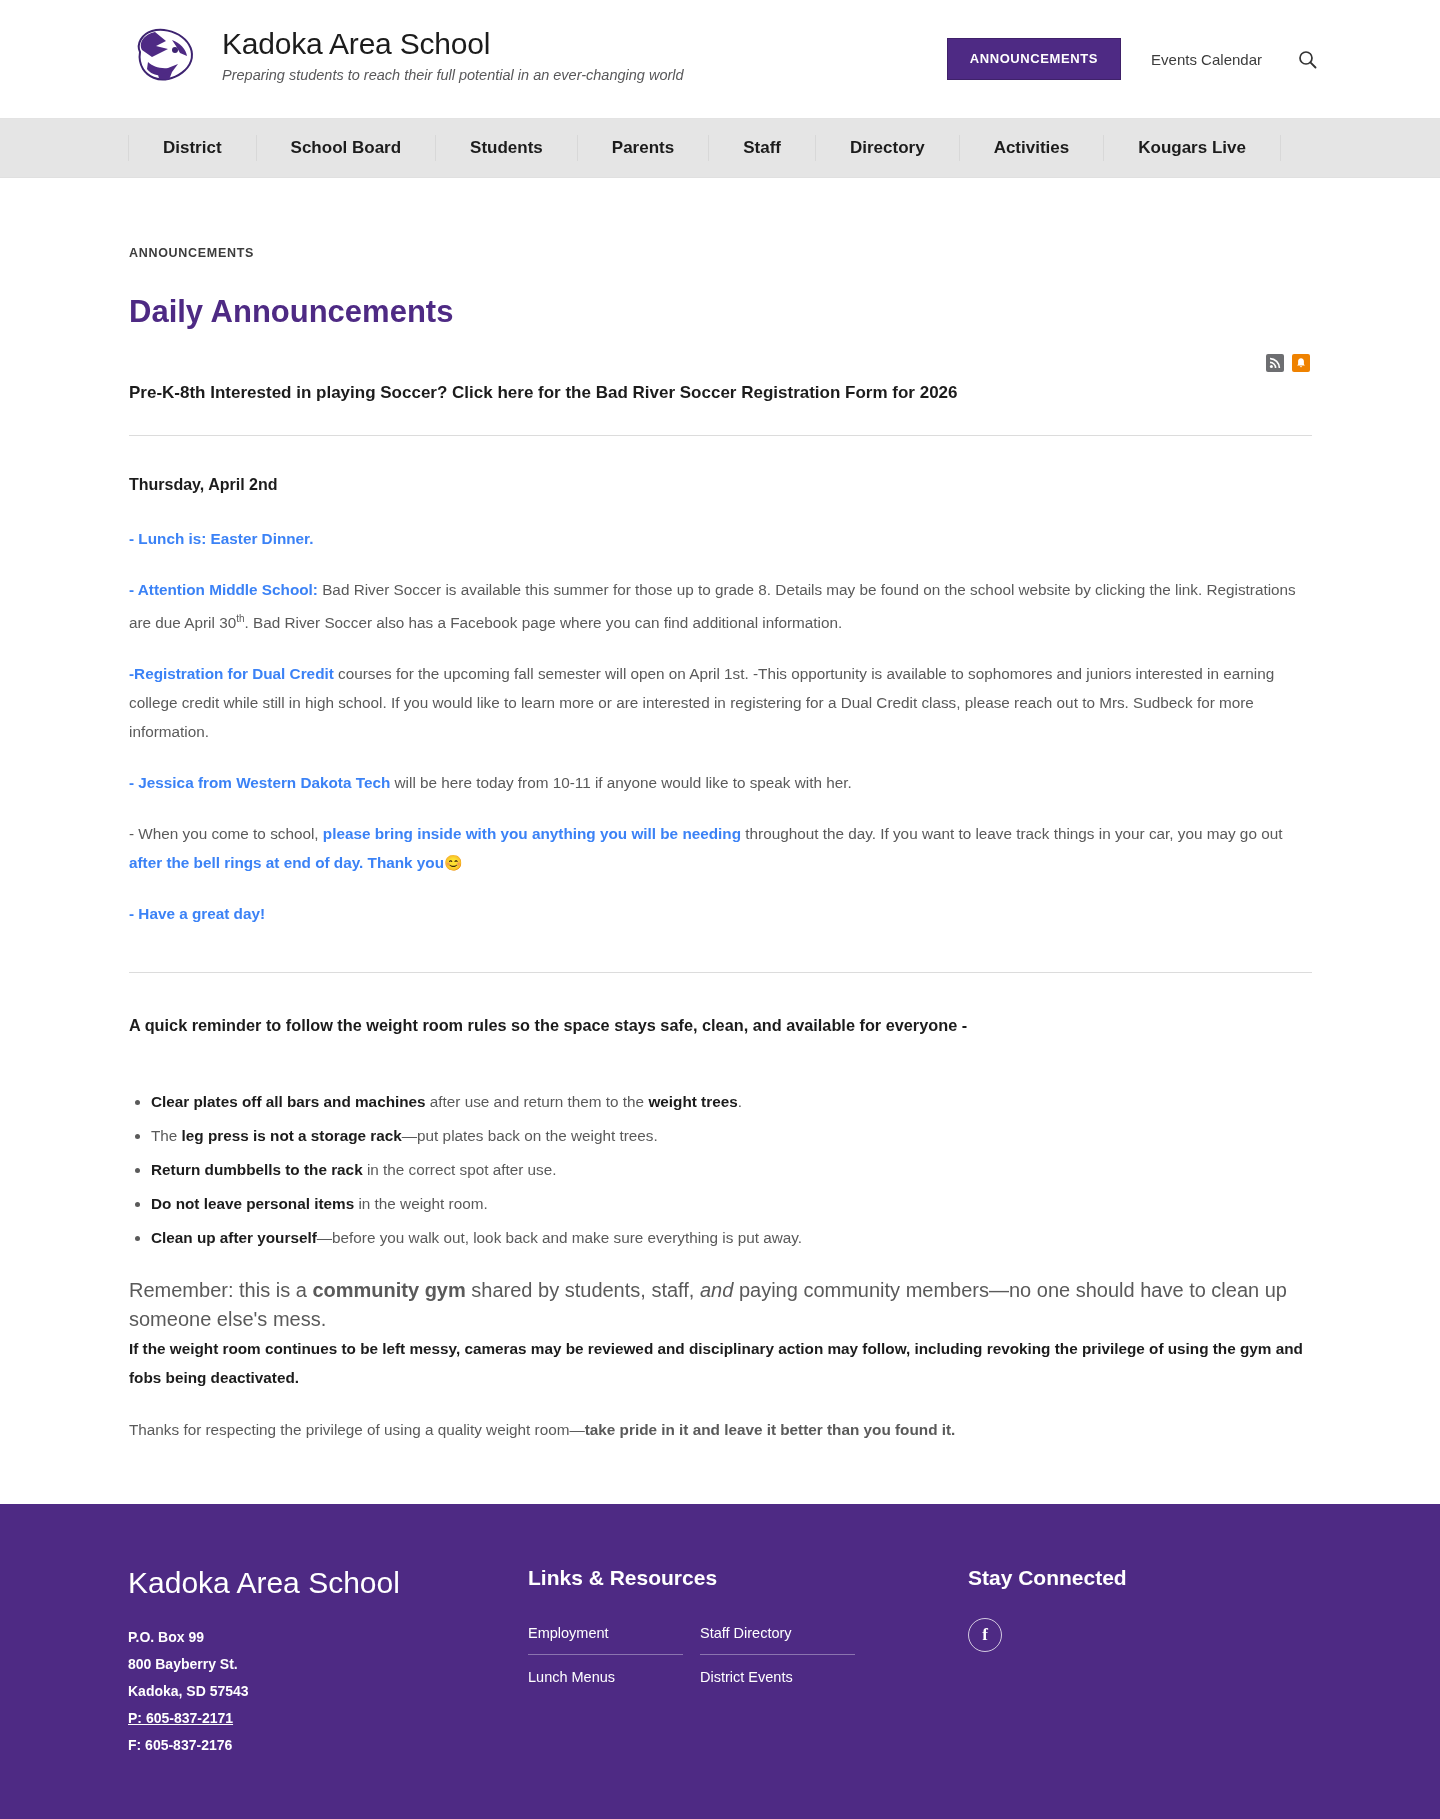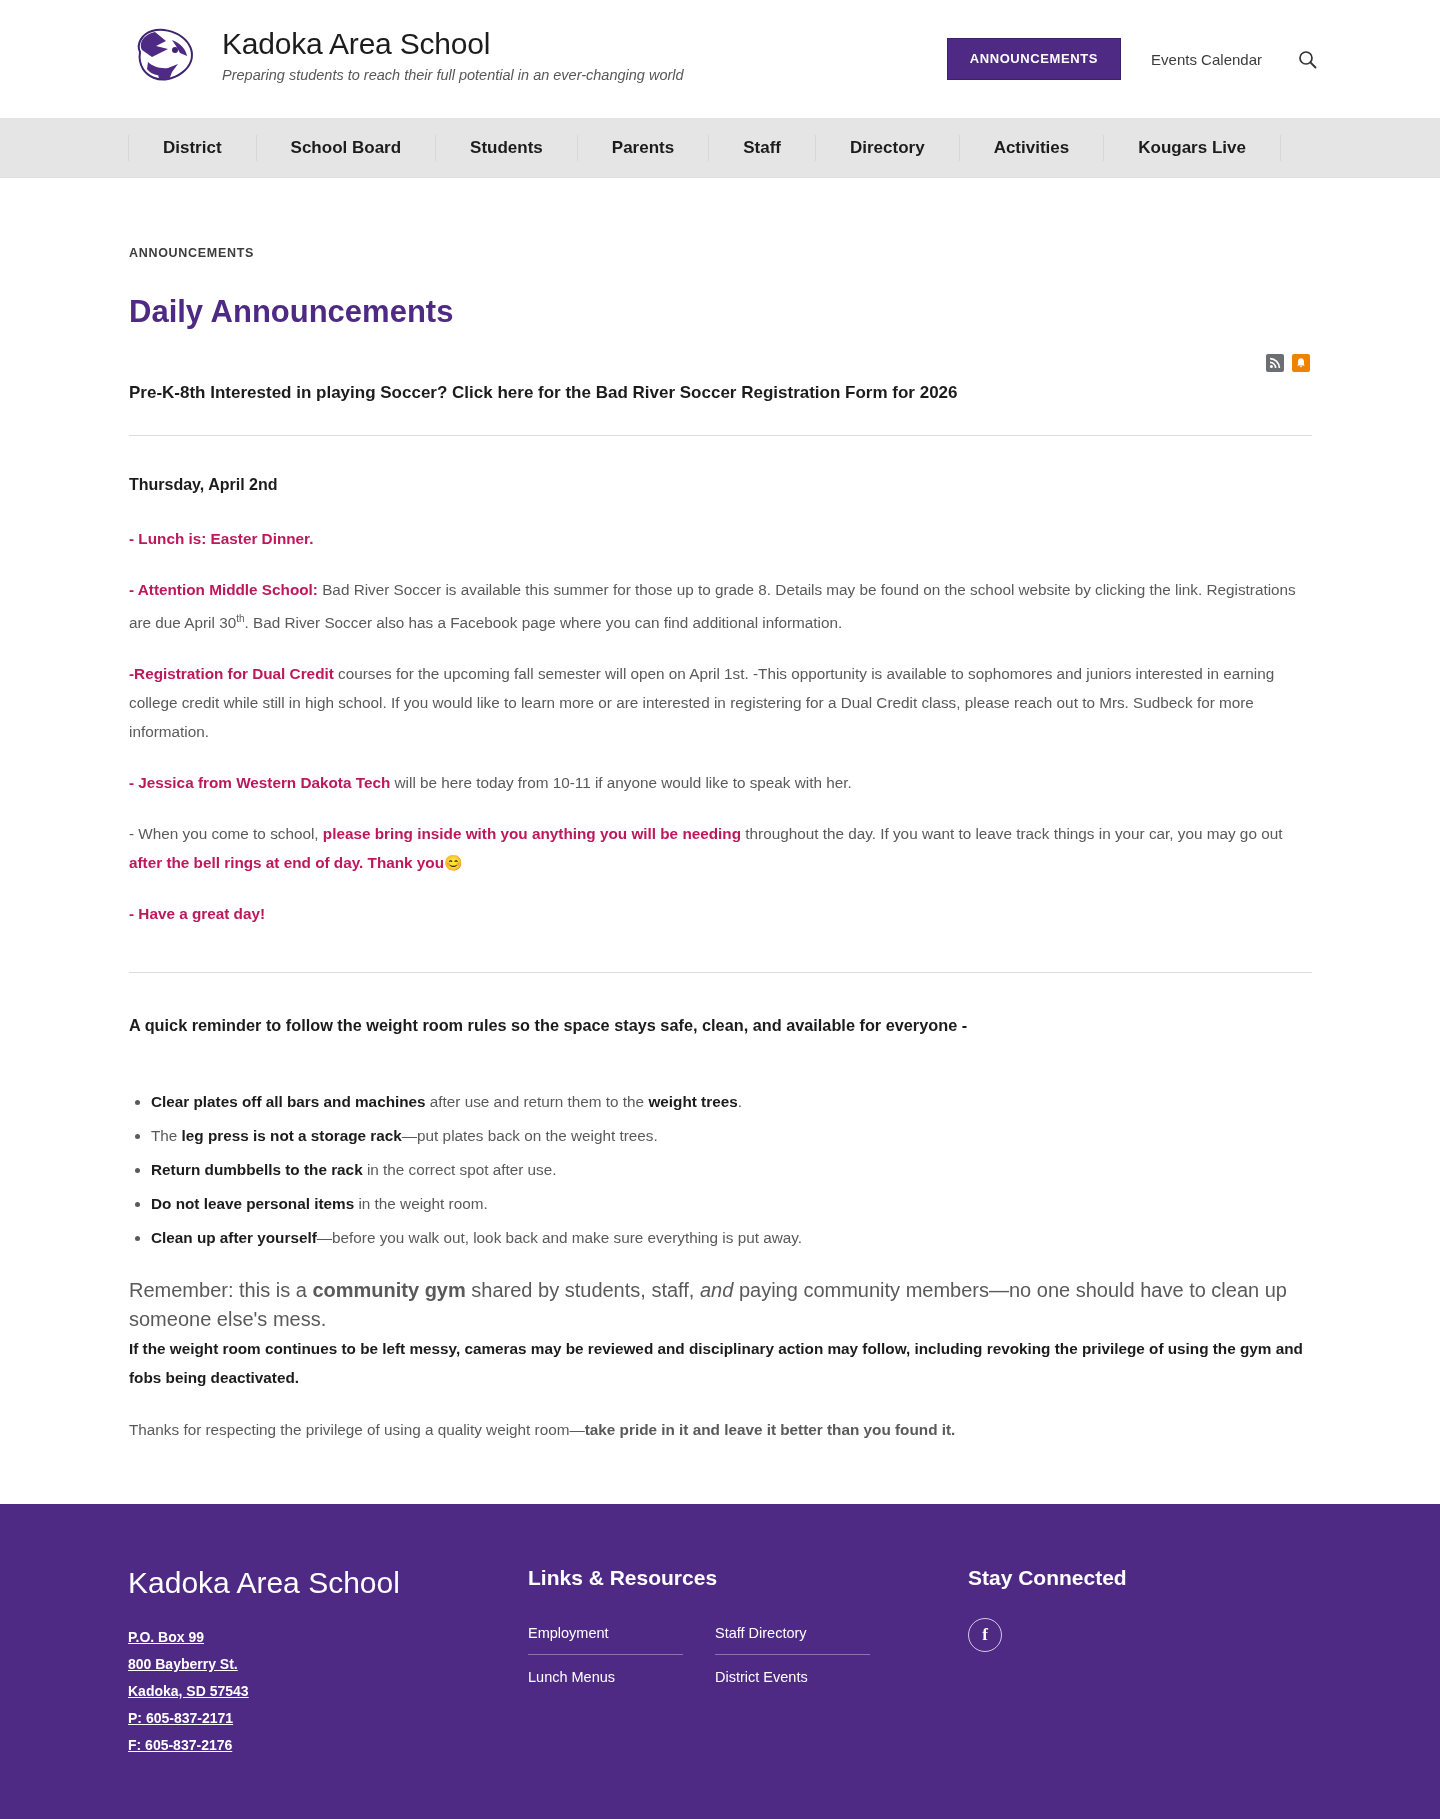--- a/index.html
+++ b/index.html
@@ -172,21 +172,21 @@
     line-height: 29px;
     color: #5a5a5a;
     margin-bottom: 22px;
   }
   .post-body p.date-line {
     font-weight: bold;
     color: #1c1c1c;
     font-size: 16px;
     margin-bottom: 25px;
   }
-  .post-body strong { color: #be185d; font-weight: bold; }
+  .post-body strong { color: #3b82f6; font-weight: bold; }
   sup { font-size: 10px; vertical-align: super; }
 
   .section-title {
     font-size: 16.3px;
     font-weight: bold;
     color: #1c1c1c;
     line-height: 27px;
     margin-top: 39px;
   }
   .rules-list {
@@ -237,35 +237,34 @@
   .footer-school-name {
     font-size: 30px;
     font-weight: 400;
     line-height: 38px;
     margin-bottom: 22px;
   }
   .footer-addr div {
     font-size: 14px;
     font-weight: bold;
     line-height: 27px;
-    text-decoration: underline;
   }
   .footer-addr a.phone {
     text-decoration: underline;
     cursor: pointer;
   }
   .footer-heading {
     font-size: 21px;
     font-weight: bold;
     line-height: 28px;
     margin-bottom: 26px;
   }
   .links-grid {
     display: flex;
-    gap: 15px;
+    gap: 0;
     margin-top: 12px;
   }
   .links-col { width: 172px; }
   .links-col + .links-col { margin-left: 0px; }
   .footer-link {
     display: block;
     font-size: 14.5px;
     line-height: 22px;
     color: #ffffff;
     padding: 4px 0 10px 0;

